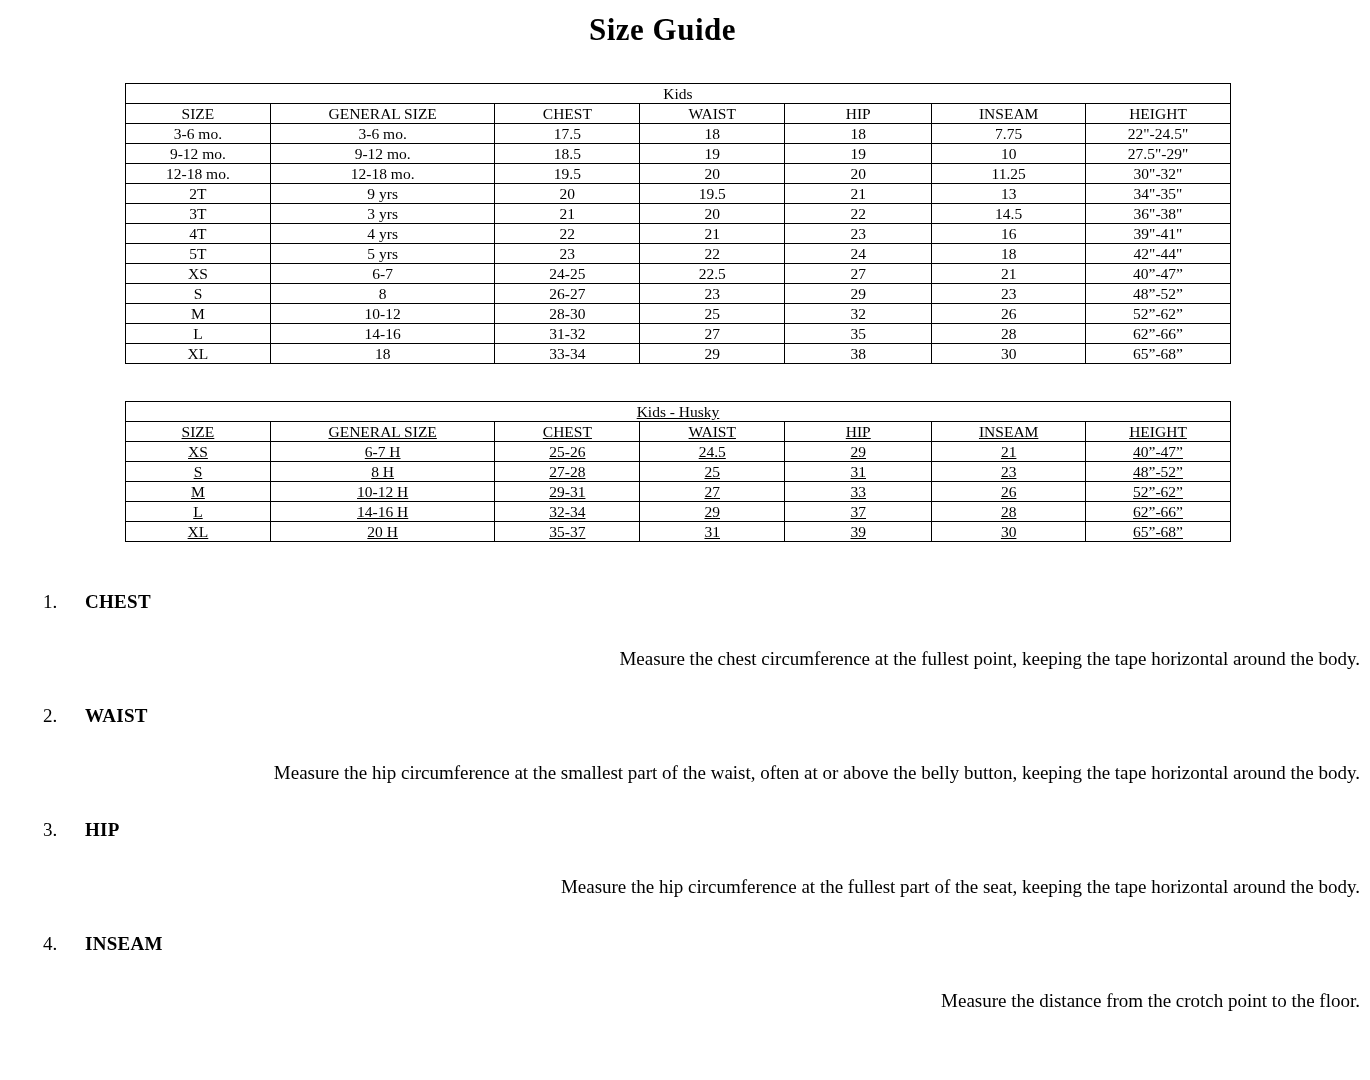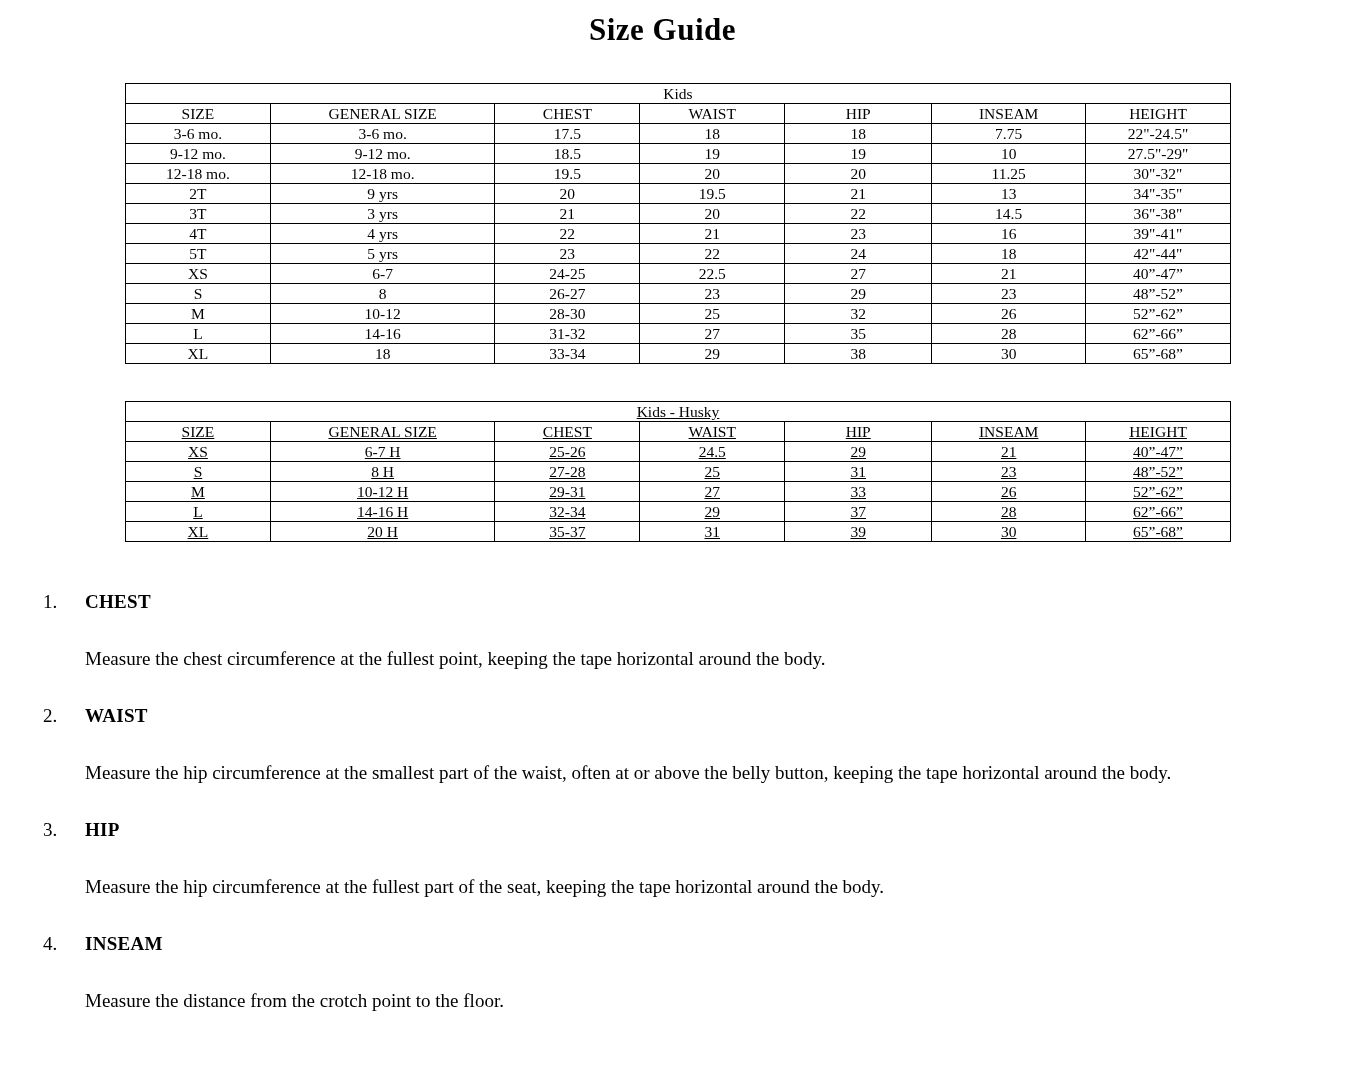--- a/index.html
+++ b/index.html
@@ -72,20 +72,21 @@
     width: 42px;
     font-weight: normal;
   }
   .section-heading {
     font-weight: bold;
     letter-spacing: 0.3px;
   }
   .section-body {
     margin: 16px 0 33px 42px;
     line-height: 24px;
+    text-align: right;
   }
 </style>
 </head>
 <body>
 
 <div class="page">
 
   <h1 class="page-title">Size Guide</h1>
 
   <div class="table-wrap first">

